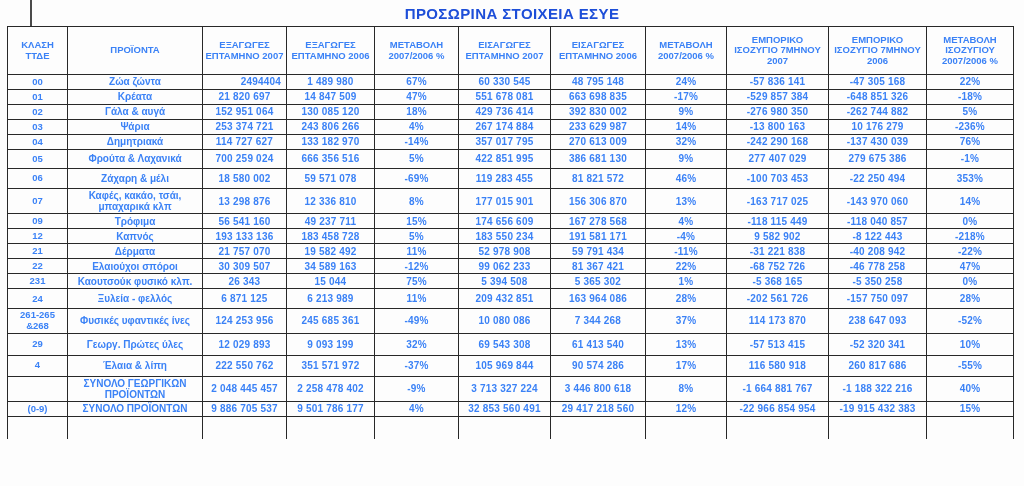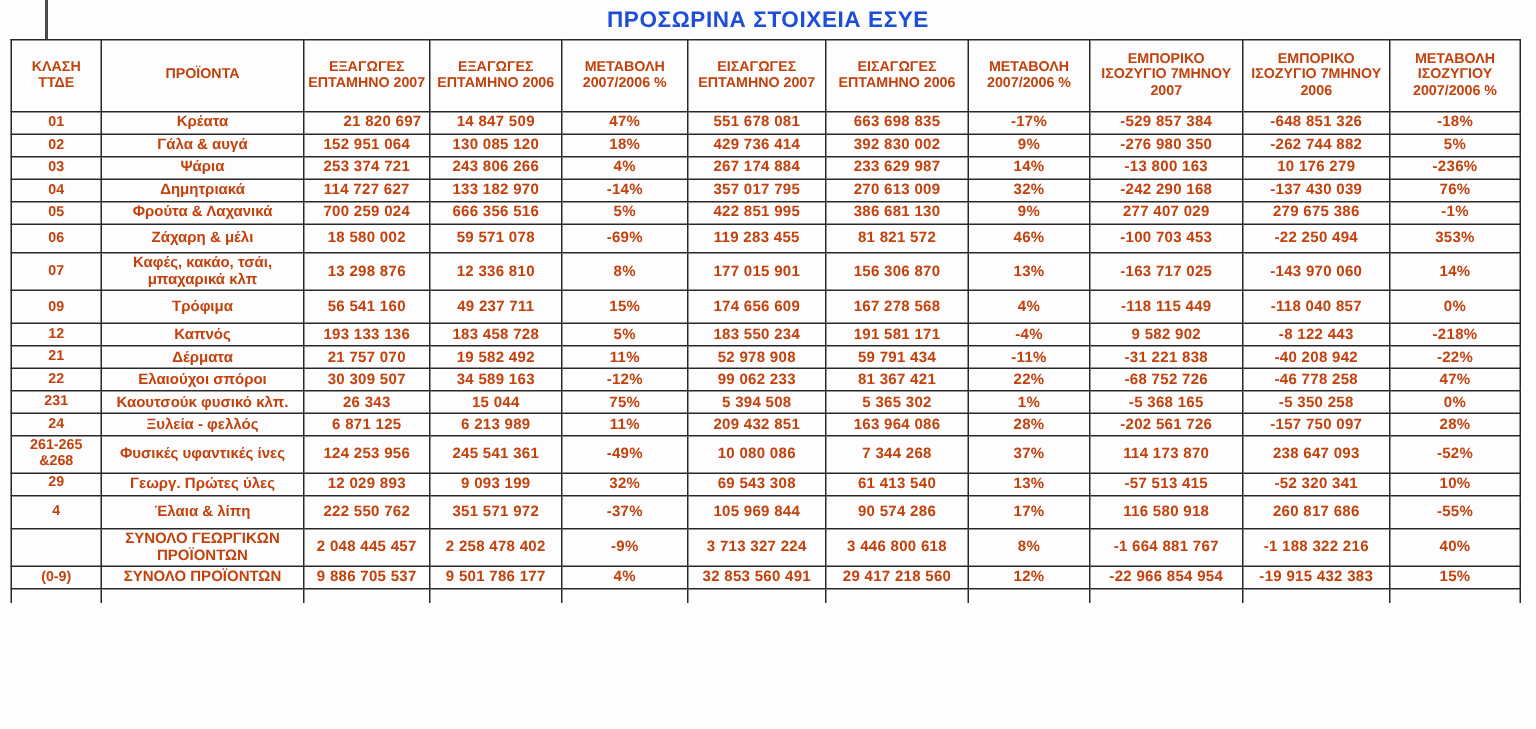--- a/index.html
+++ b/index.html
@@ -28,21 +28,21 @@
     text-align: center;
     letter-spacing: 0.4px;
     color: #1d4ed8;
   }
   table.stats {
     border-collapse: collapse;
     table-layout: fixed;
     margin-left: 7px;
     width: 1006px;
     font-weight: bold;
-    color: #c2410c;
+    color: #3b82f6;
   }
   table.stats th, table.stats td {
     border: 1px solid #282828;
     text-align: center;
     vertical-align: middle;
     padding: 1px 2px;
     line-height: 1.12;
     overflow: hidden;
   }
   table.stats th {
@@ -118,20 +118,33 @@
           <th>ΕΙΣΑΓΩΓΕΣ ΕΠΤΑΜΗΝΟ 2007</th>
           <th>ΕΙΣΑΓΩΓΕΣ ΕΠΤΑΜΗΝΟ 2006</th>
           <th>ΜΕΤΑΒΟΛΗ 2007/2006 %</th>
           <th>ΕΜΠΟΡΙΚΟ ΙΣΟΖΥΓΙΟ 7ΜΗΝΟΥ 2007</th>
           <th>ΕΜΠΟΡΙΚΟ ΙΣΟΖΥΓΙΟ 7ΜΗΝΟΥ 2006</th>
           <th>ΜΕΤΑΒΟΛΗ ΙΣΟΖΥΓΙΟΥ 2007/2006 %</th>
         </tr>
     </thead>
     <tbody>
         <tr>
+          <td>00</td>
+          <td>Ζώα ζώντα</td>
+          <td class="num">2494404</td>
+          <td class="num">1 489 980</td>
+          <td class="num">67%</td>
+          <td class="num">60 330 545</td>
+          <td class="num">48 795 148</td>
+          <td class="num">24%</td>
+          <td class="num">-57 836 141</td>
+          <td class="num">-47 305 168</td>
+          <td class="num">22%</td>
+        </tr>
+        <tr>
           <td>01</td>
           <td>Κρέατα</td>
           <td class="num">21 820 697</td>
           <td class="num">14 847 509</td>
           <td class="num">47%</td>
           <td class="num">551 678 081</td>
           <td class="num">663 698 835</td>
           <td class="num">-17%</td>
           <td class="num">-529 857 384</td>
           <td class="num">-648 851 326</td>
@@ -290,21 +303,21 @@
           <td class="num">163 964 086</td>
           <td class="num">28%</td>
           <td class="num">-202 561 726</td>
           <td class="num">-157 750 097</td>
           <td class="num">28%</td>
         </tr>
         <tr>
           <td>261-265 &amp;268</td>
           <td>Φυσικές υφαντικές ίνες</td>
           <td class="num">124 253 956</td>
-          <td class="num">245 541 361</td>
+          <td class="num">245 685 361</td>
           <td class="num">-49%</td>
           <td class="num">10 080 086</td>
           <td class="num">7 344 268</td>
           <td class="num">37%</td>
           <td class="num">114 173 870</td>
           <td class="num">238 647 093</td>
           <td class="num">-52%</td>
         </tr>
         <tr>
           <td>29</td>

